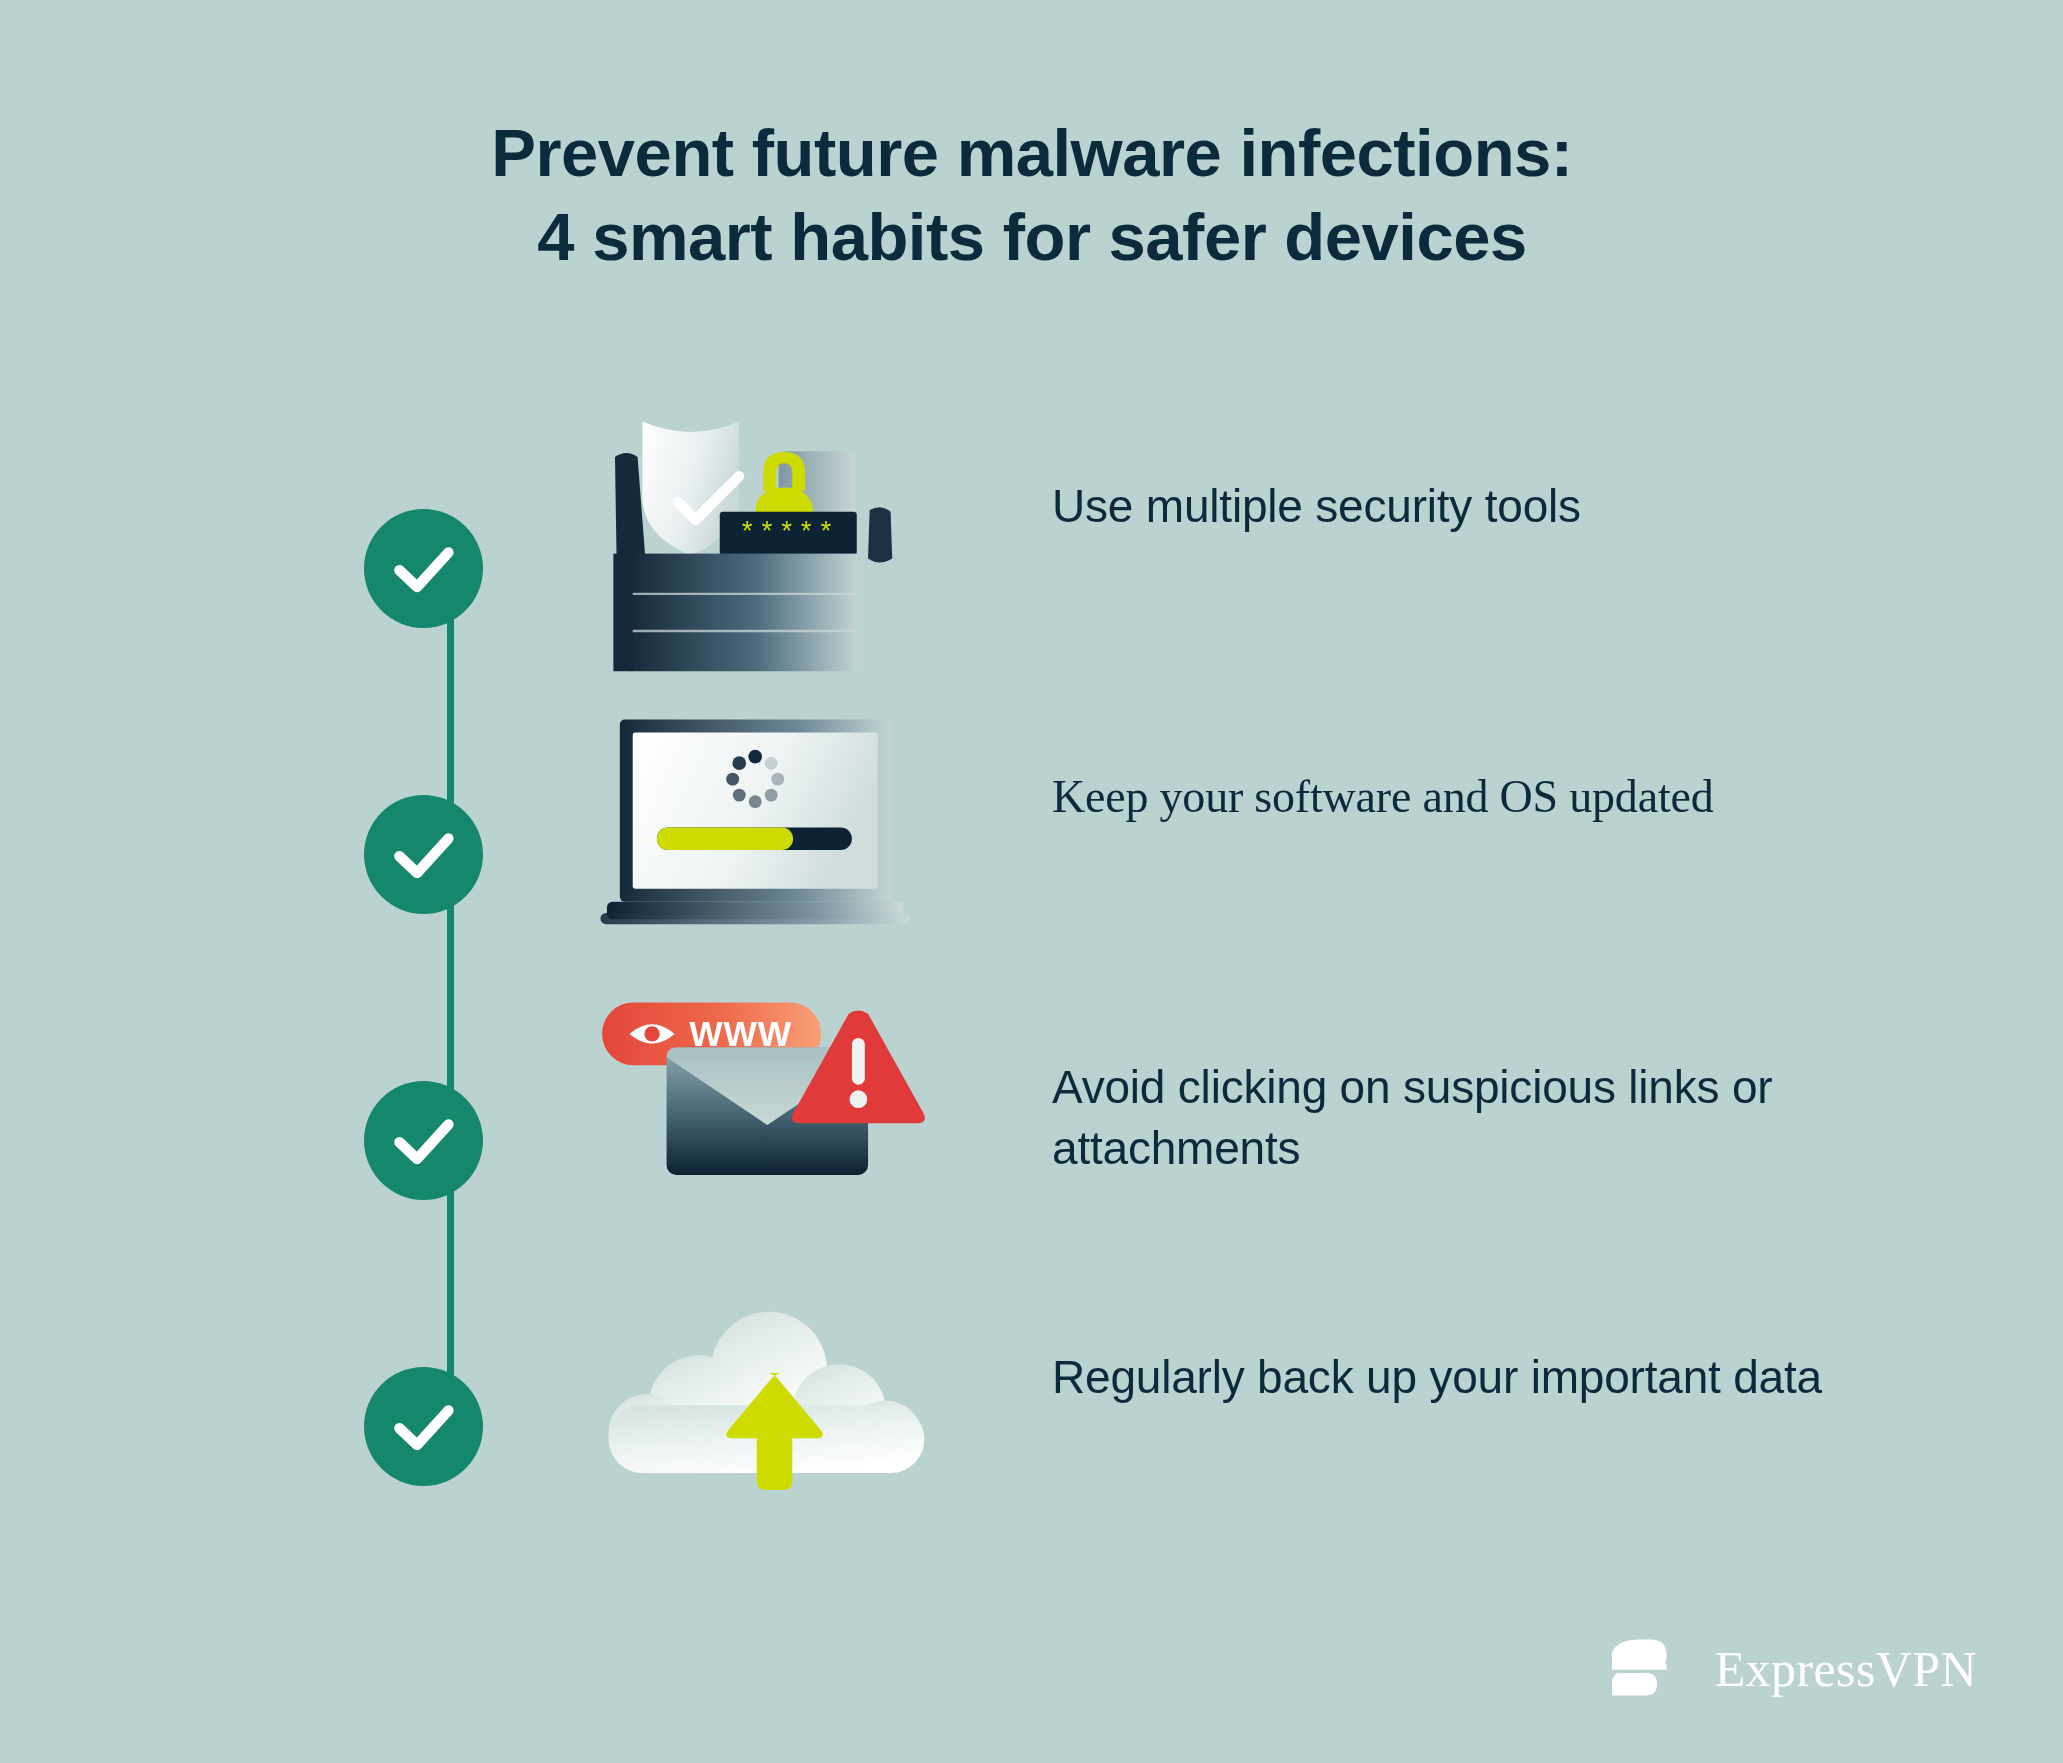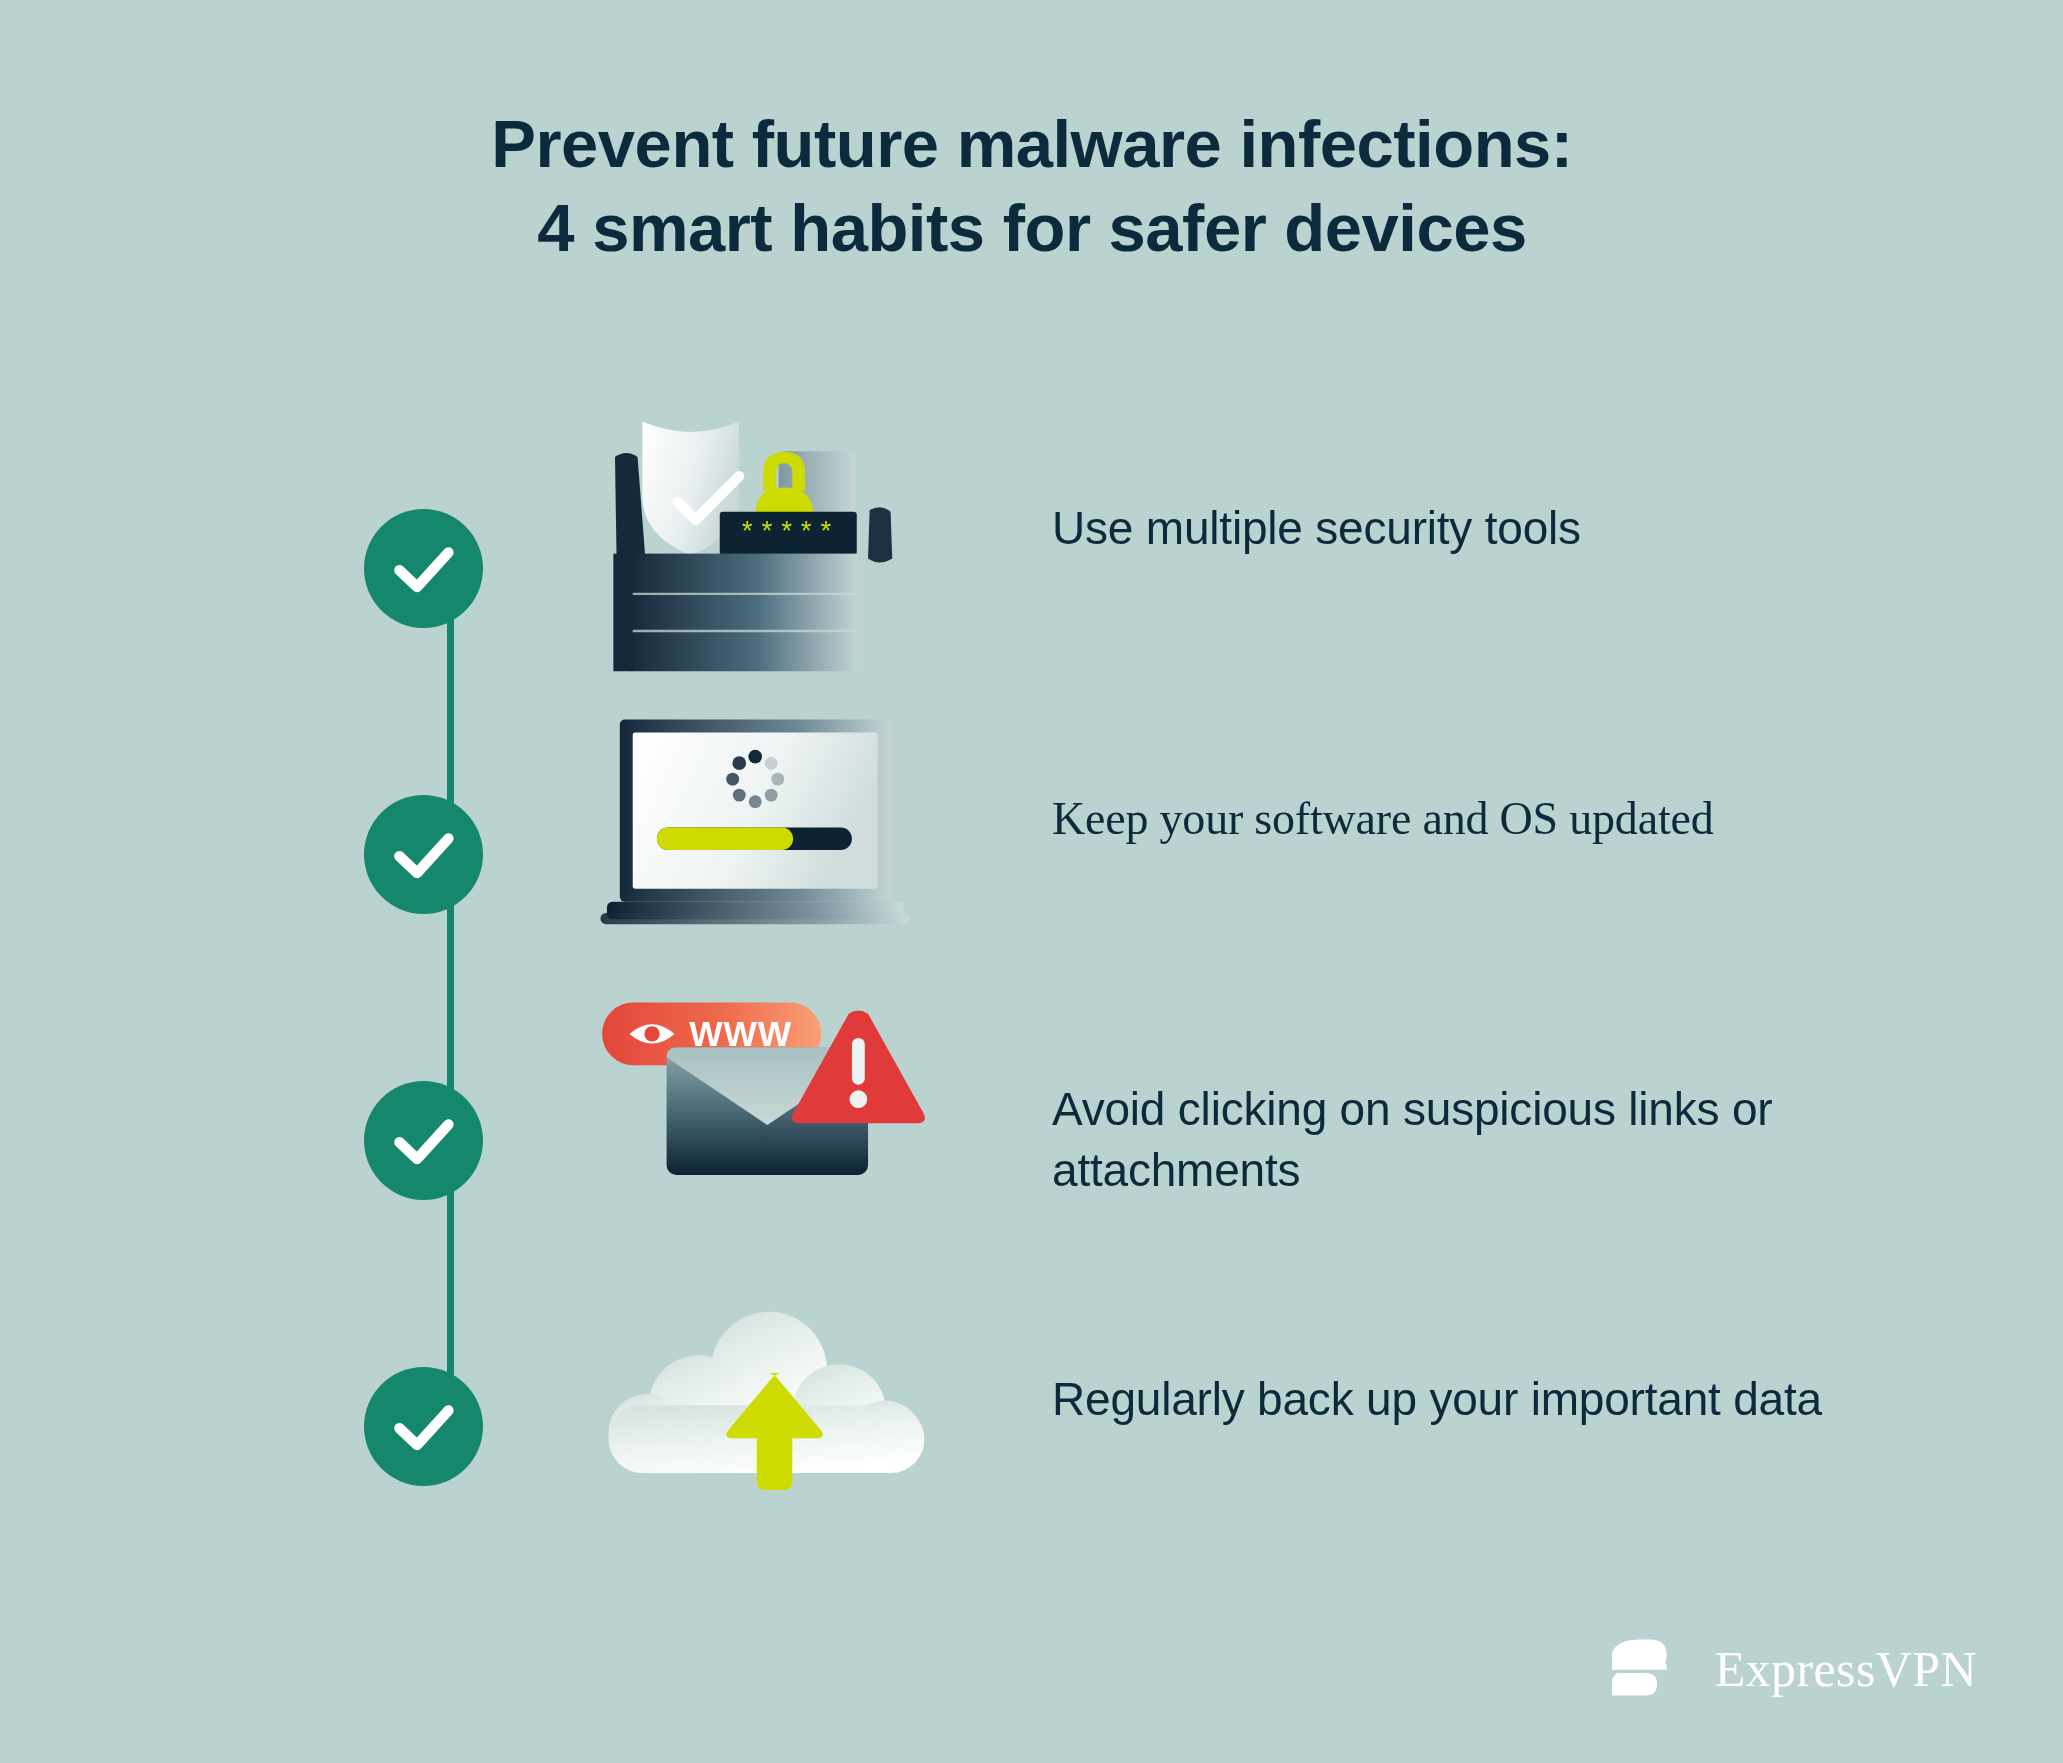--- a/index.html
+++ b/index.html
@@ -12,21 +12,21 @@
     height: 1764px;
     background: #bbd3d0;
     font-family: "Liberation Sans", sans-serif;
     overflow: hidden;
     position: relative;
   }
 
   
   .title-block {
     position: absolute;
-    top: 102px;
+    top: 111px;
     left: 0;
     width: 2064px;
     text-align: center;
     color: #0b2b3c;
     font-size: 67px;
     font-weight: 700;
     line-height: 1.26;
     letter-spacing: -0.5px;
   }
   .title-line { display: block; }
@@ -66,21 +66,20 @@
   }
   .row .label {
     position: absolute;
     left: 455px;
     width: 798px;
     color: #0b2b3c;
     font-size: 46px;
     font-weight: 500;
     line-height: 1.33;
     letter-spacing: -0.2px;
-    margin-top: 22px;
   }
 
   
   .logo {
     position: absolute;
     right: 87px;
     bottom: 63px;
     display: flex;
     align-items: center;
     gap: 37px;

